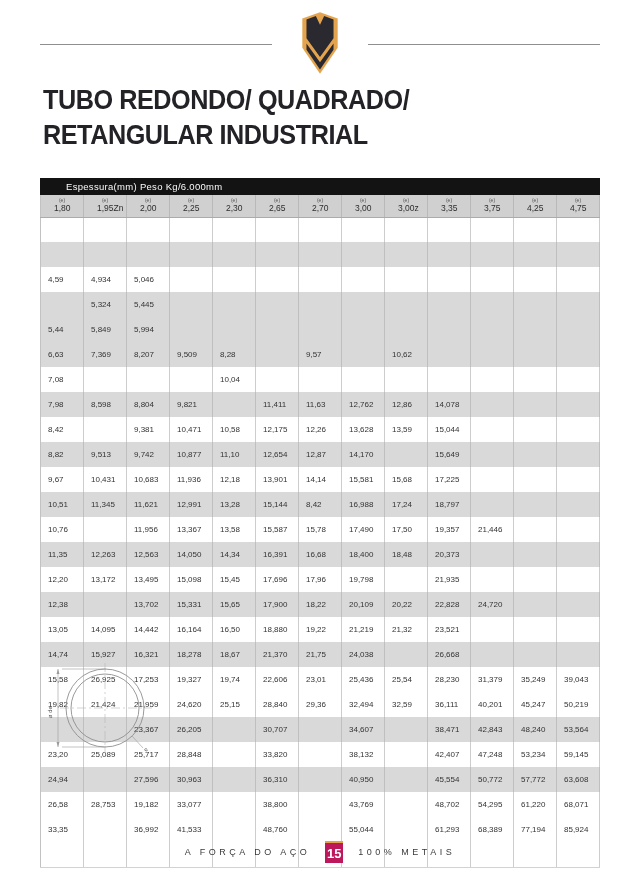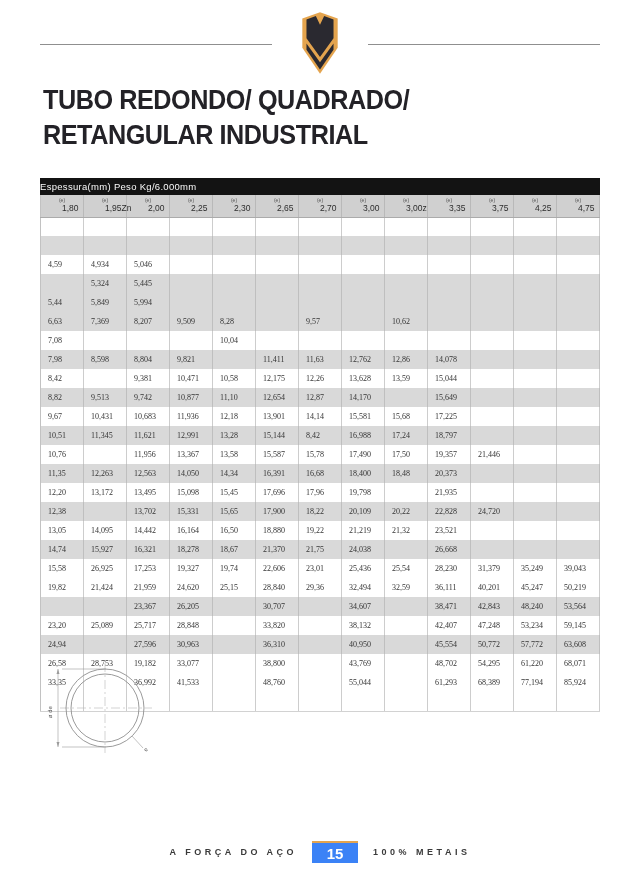--- a/index.html
+++ b/index.html
@@ -19,46 +19,46 @@
   .logo{position:absolute;left:294px;top:11px;width:52px;height:64px;}
 
   
   .title{position:absolute;left:43px;top:82px;color:var(--ink);
          font-size:28px;font-weight:700;line-height:35px;letter-spacing:-0.5px;
          transform:scaleX(0.9);transform-origin:left top;white-space:nowrap;}
 
   
   .sheet{position:absolute;left:40px;top:178px;width:560px;}
   .table-title-bar{height:17px;background:#131313;color:#fafafa;font-size:9.5px;
-         display:flex;align-items:center;letter-spacing:0.3px;}
+         display:flex;align-items:center;padding-left:26px;letter-spacing:0.3px;}
   table{width:560px;border-collapse:collapse;table-layout:fixed;
         border-left:1px solid #c2c2c2;}
   thead th{background:#d0d0d0;border-right:1px solid #b9b9b9;
         border-bottom:1px solid #ababab;height:22px;padding:0;vertical-align:top;
         font-weight:400;}
   th .sup{display:block;font-size:5px;line-height:6px;text-align:center;color:#555;
         padding-top:2px;}
   th .num{display:block;font-size:8.5px;line-height:11px;text-align:left;
-        padding-left:21px;color:#2d2d2d;}
-  tbody tr{height:19px;font-family:Liberation Serif, serif;}
+        padding-left:13px;color:#2d2d2d;}
+  tbody tr{height:25px;}
   tbody td{font-size:8px;line-height:13.6px;color:#333;padding:0 0 0 7px;
         border-right:1px solid var(--line-gray);white-space:nowrap;overflow:hidden;}
   tbody tr.shaded td{background:var(--row-gray);border-right-color:#bfbfbf;}
   tbody tr:last-child td{border-bottom:1px solid #d2d2d2;}
 
   
   .diagram{position:absolute;left:30px;top:650px;width:150px;height:118px;}
   .diagram text{font-family:"DejaVu Sans",sans-serif;fill:#555;}
 
   
   .footer{position:absolute;left:0;top:841px;width:640px;display:flex;
         align-items:center;justify-content:center;gap:15px;}
-  .tagline{font-size:9px;letter-spacing:3.5px;color:#3a3a3a;font-weight:700;}
-  .page-badge{width:46px;height:22px;background:#3b82f6;border-top:2.5px solid var(--accent);
-        color:#fff;font-size:15px;font-weight:700;display:flex;align-items:center;
+  .tagline{font-size:9px;letter-spacing:3.5px;color:#3a3a3a;font-weight:400;}
+  .page-badge{width:18px;height:22px;background:#be185d;border-top:2.5px solid var(--accent);
+        color:#fff;font-size:13px;font-weight:700;display:flex;align-items:center;
         justify-content:center;}
 </style>
 </head>
 <body>
 
 <div class="rule left"></div>
 <div class="rule right"></div>
 <div class="logo">
   <svg viewBox="0 0 100 122" width="52" height="64" aria-hidden="true">
     <path d="M50 2 L84 14 L84 70 L50 120 L16 70 L16 14 Z" fill="#E4A44E"></path>

